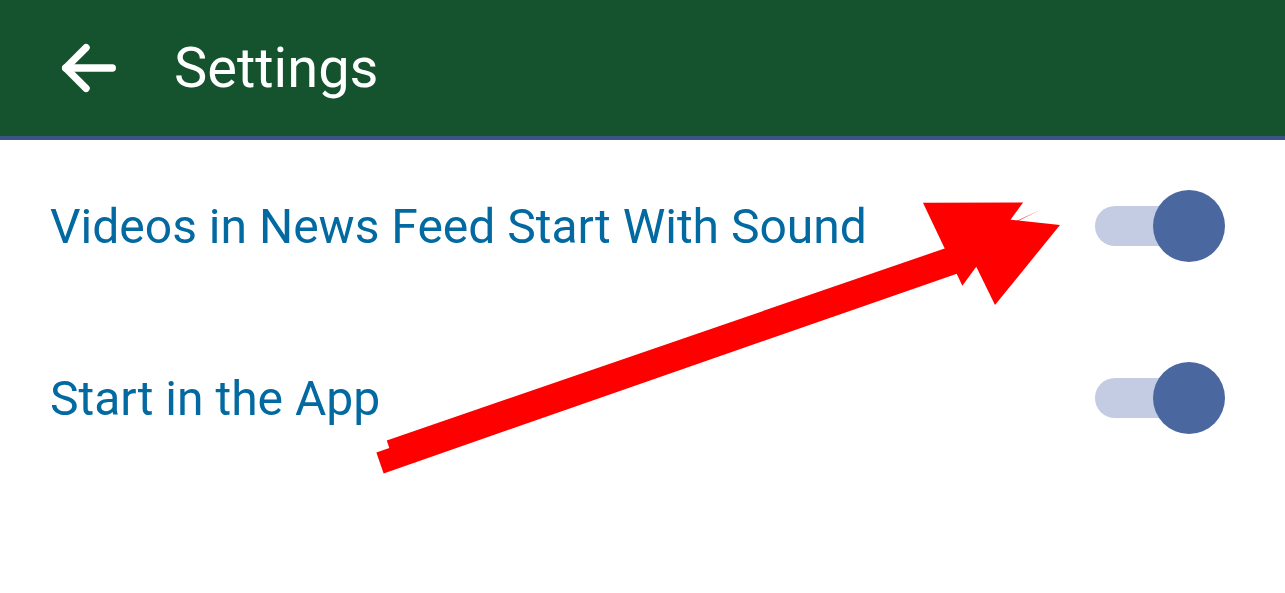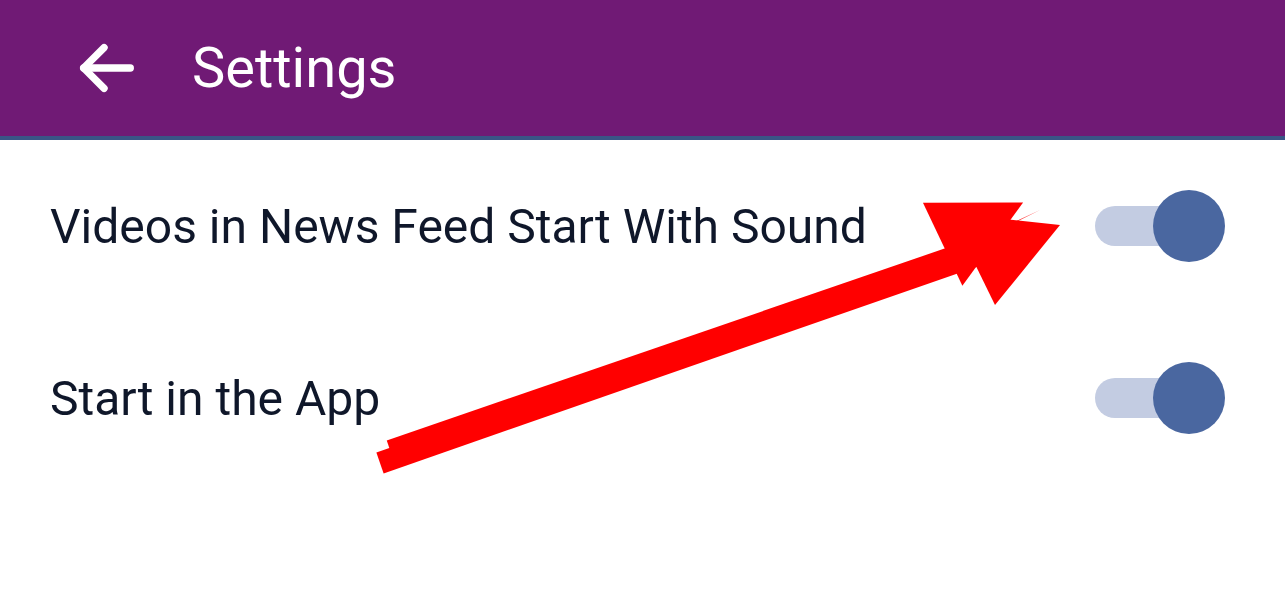--- a/index.html
+++ b/index.html
@@ -9,25 +9,25 @@
     }
     body {
       font-family: -apple-system, BlinkMacSystemFont, 'Segoe UI', Roboto, Helvetica, Arial, sans-serif;
       width: 1285px;
       height: 593px;
       background: #ffffff;
       position: relative;
       overflow: hidden;
     }
     .header {
-      background: #701a75;
+      background: #14532d;
       height: 140px;
       display: flex;
       align-items: center;
-      padding-left: 72px;
+      padding-left: 54px;
       gap: 50px;
       border-bottom: 4px solid #3a5486;
     }
     .back-arrow {
       color: #ffffff;
       display: flex;
       align-items: center;
       cursor: pointer;
     }
     .back-arrow svg {
@@ -44,21 +44,21 @@
     }
     .setting-item {
       display: flex;
       align-items: center;
       justify-content: space-between;
       padding: 50px 60px 50px 50px;
       min-height: 140px;
     }
     .setting-label {
       font-size: 48px;
-      color: #0f172a;
+      color: #0369a1;
       font-weight: 400;
     }
     .toggle {
       position: relative;
       width: 130px;
       height: 72px;
       cursor: pointer;
     }
     .toggle-track {
       position: absolute;

